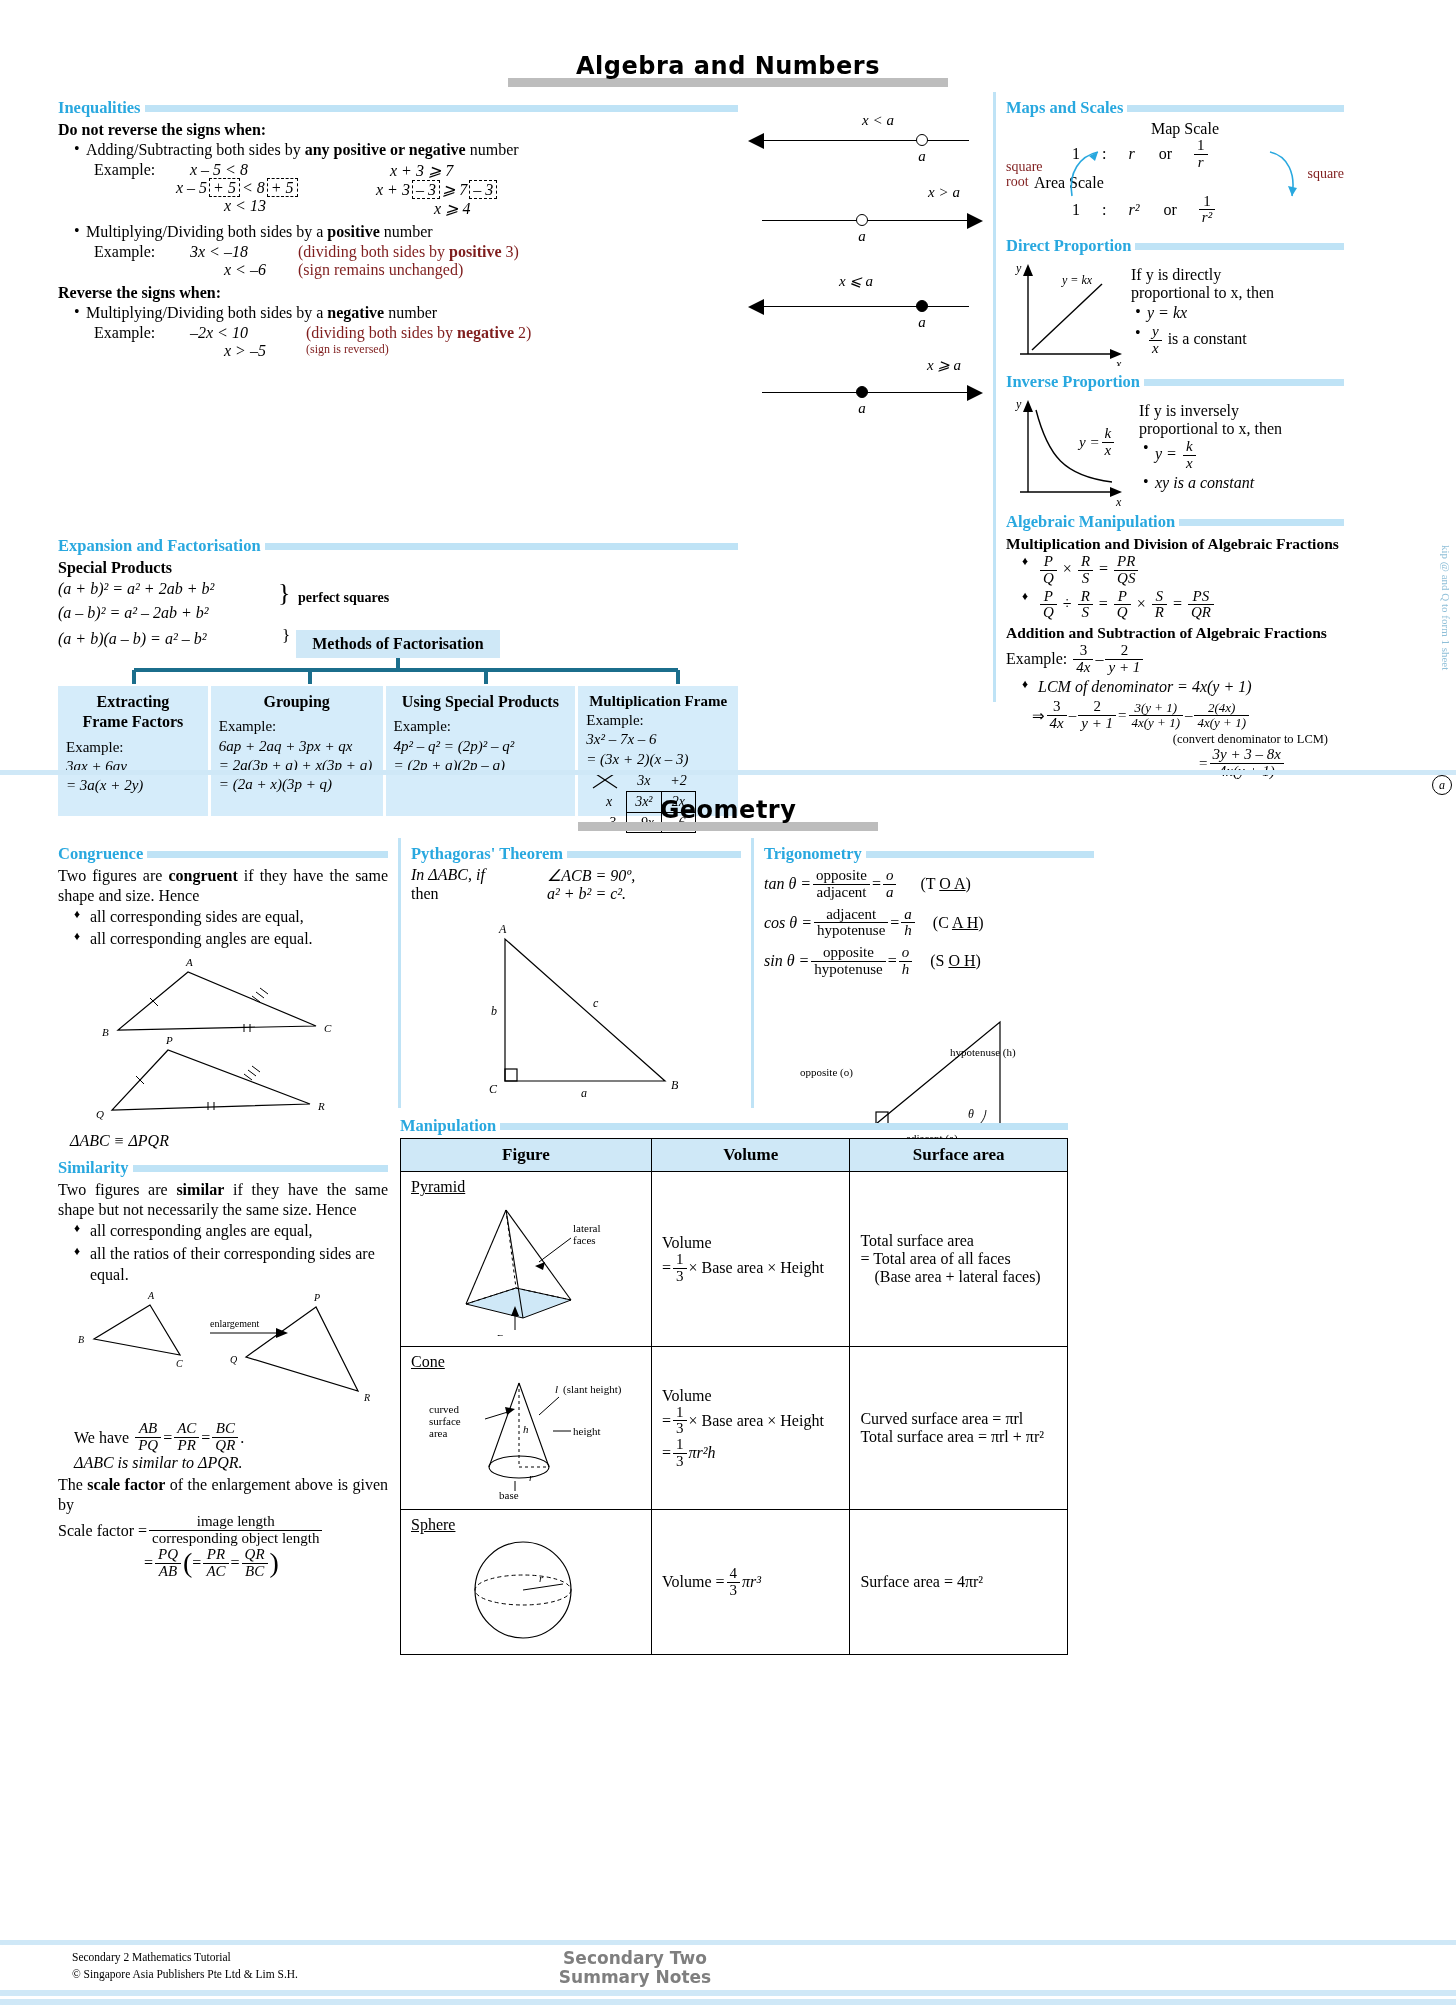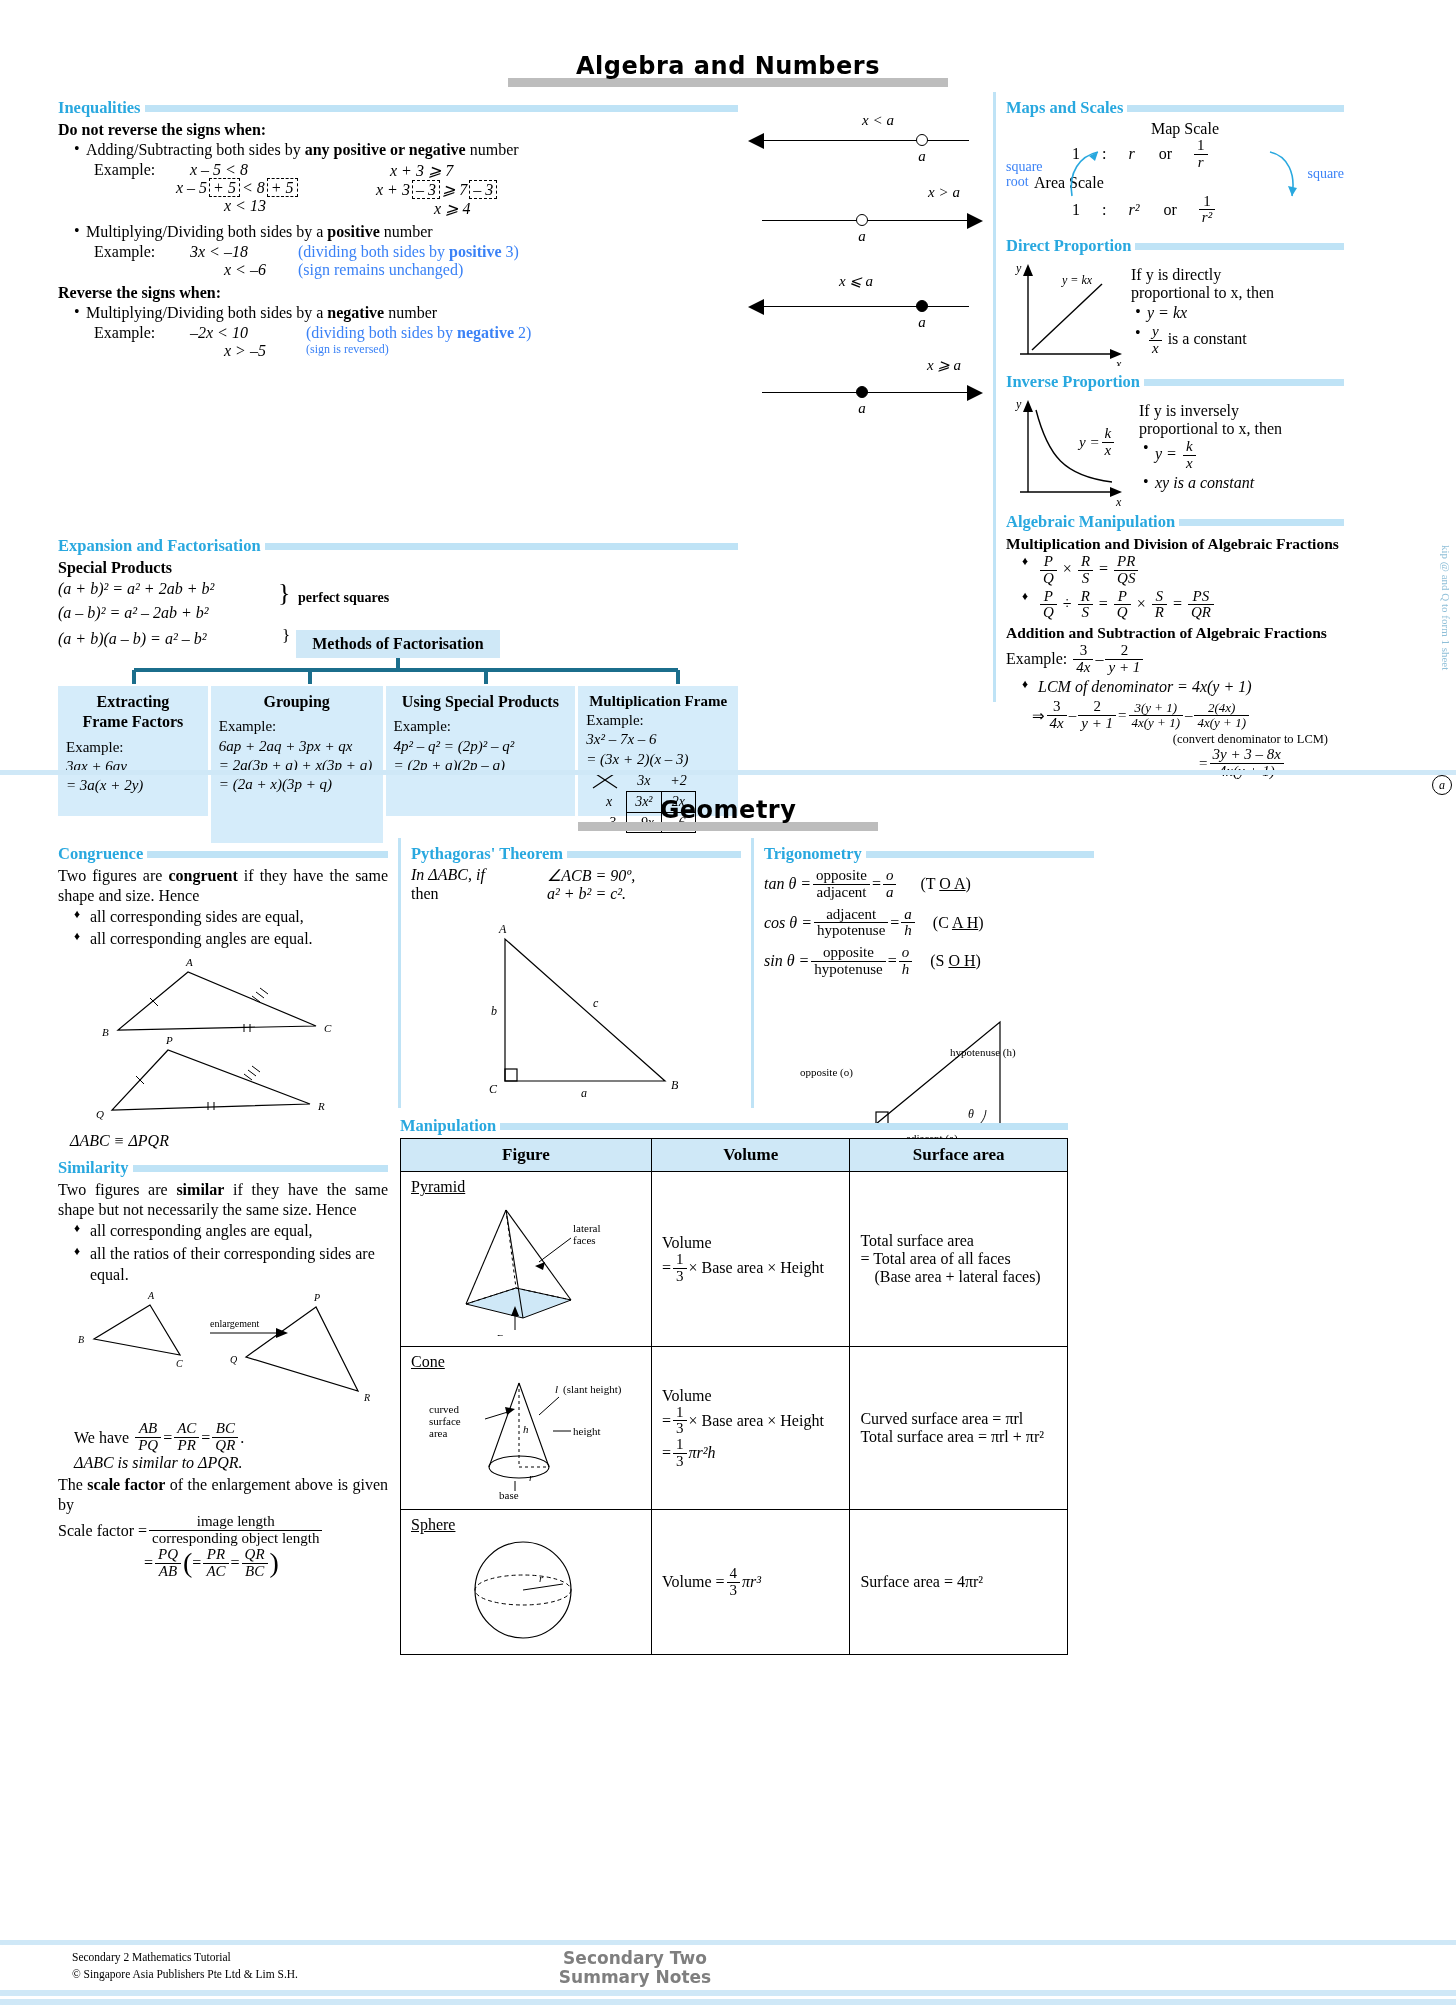--- a/index.html
+++ b/index.html
@@ -29,21 +29,21 @@
   
   .sec { display:flex; align-items:center; gap:0; margin:6px 0 2px; }
   .sec .h {
     color:#29a8df; font-weight:bold; font-size:16.5px;
     font-family:"Liberation Serif", serif; white-space:nowrap;
   }
   .sec .rule { flex:1; height:7px; background:#bfe3f6; margin-left:4px; }
 
   .sub { font-weight:bold; font-size:16px; margin:3px 0 1px; }
   .txt { font-size:16px; line-height:1.24; }
-  .cy { color:#3b82f6; }
+  .cy { color:#7f1d1d; }
   .it { font-style:italic; }
 
   ul.bul { margin:1px 0 1px 0; padding-left:16px; list-style:none; }
   ul.bul > li { position:relative; padding-left:12px; font-size:16px; line-height:1.25; margin-bottom:1px; }
   ul.bul > li:before { content:"\2022"; position:absolute; left:0; top:-1px; }
   ul.dia { margin:1px 0 1px 2px; padding-left:14px; list-style:none; }
   ul.dia > li { position:relative; padding-left:16px; font-size:16px; line-height:1.3; margin-bottom:2px; }
   ul.dia > li:before { content:"\2666"; position:absolute; left:0; top:0; font-size:12px; }
 
   
@@ -447,21 +447,21 @@
       <line x1="620" y1="12" x2="620" y2="26" stroke="#1b6e8c" stroke-width="4"></line>
     </svg>
     <div style="display:flex; gap:3px;">
       <div class="fbox" style="width:150px; height:130px;">
         <div class="hd">Extracting</div>
         <div class="hd">Frame Factors</div>
         <div style="margin-top:5px;">Example:</div>
         <div class="it">3ax + 6ay</div>
         <div class="it">= 3a(x + 2y)</div>
       </div>
-      <div class="fbox" style="width:172px; height:157px;">
+      <div class="fbox" style="width:172px; height:130px;">
         <div class="hd">Grouping</div>
         <div style="margin-top:5px;">Example:</div>
         <div class="it">6ap + 2aq + 3px + qx</div>
         <div class="it">= 2a(3p + q) + x(3p + q)</div>
         <div class="it">= (2a + x)(3p + q)</div>
       </div>
       <div class="fbox" style="width:190px; height:130px;">
         <div class="hd">Using Special Products</div>
         <div style="margin-top:5px;">Example:</div>
         <div class="it">4p² – q² = (2p)² – q²</div>

